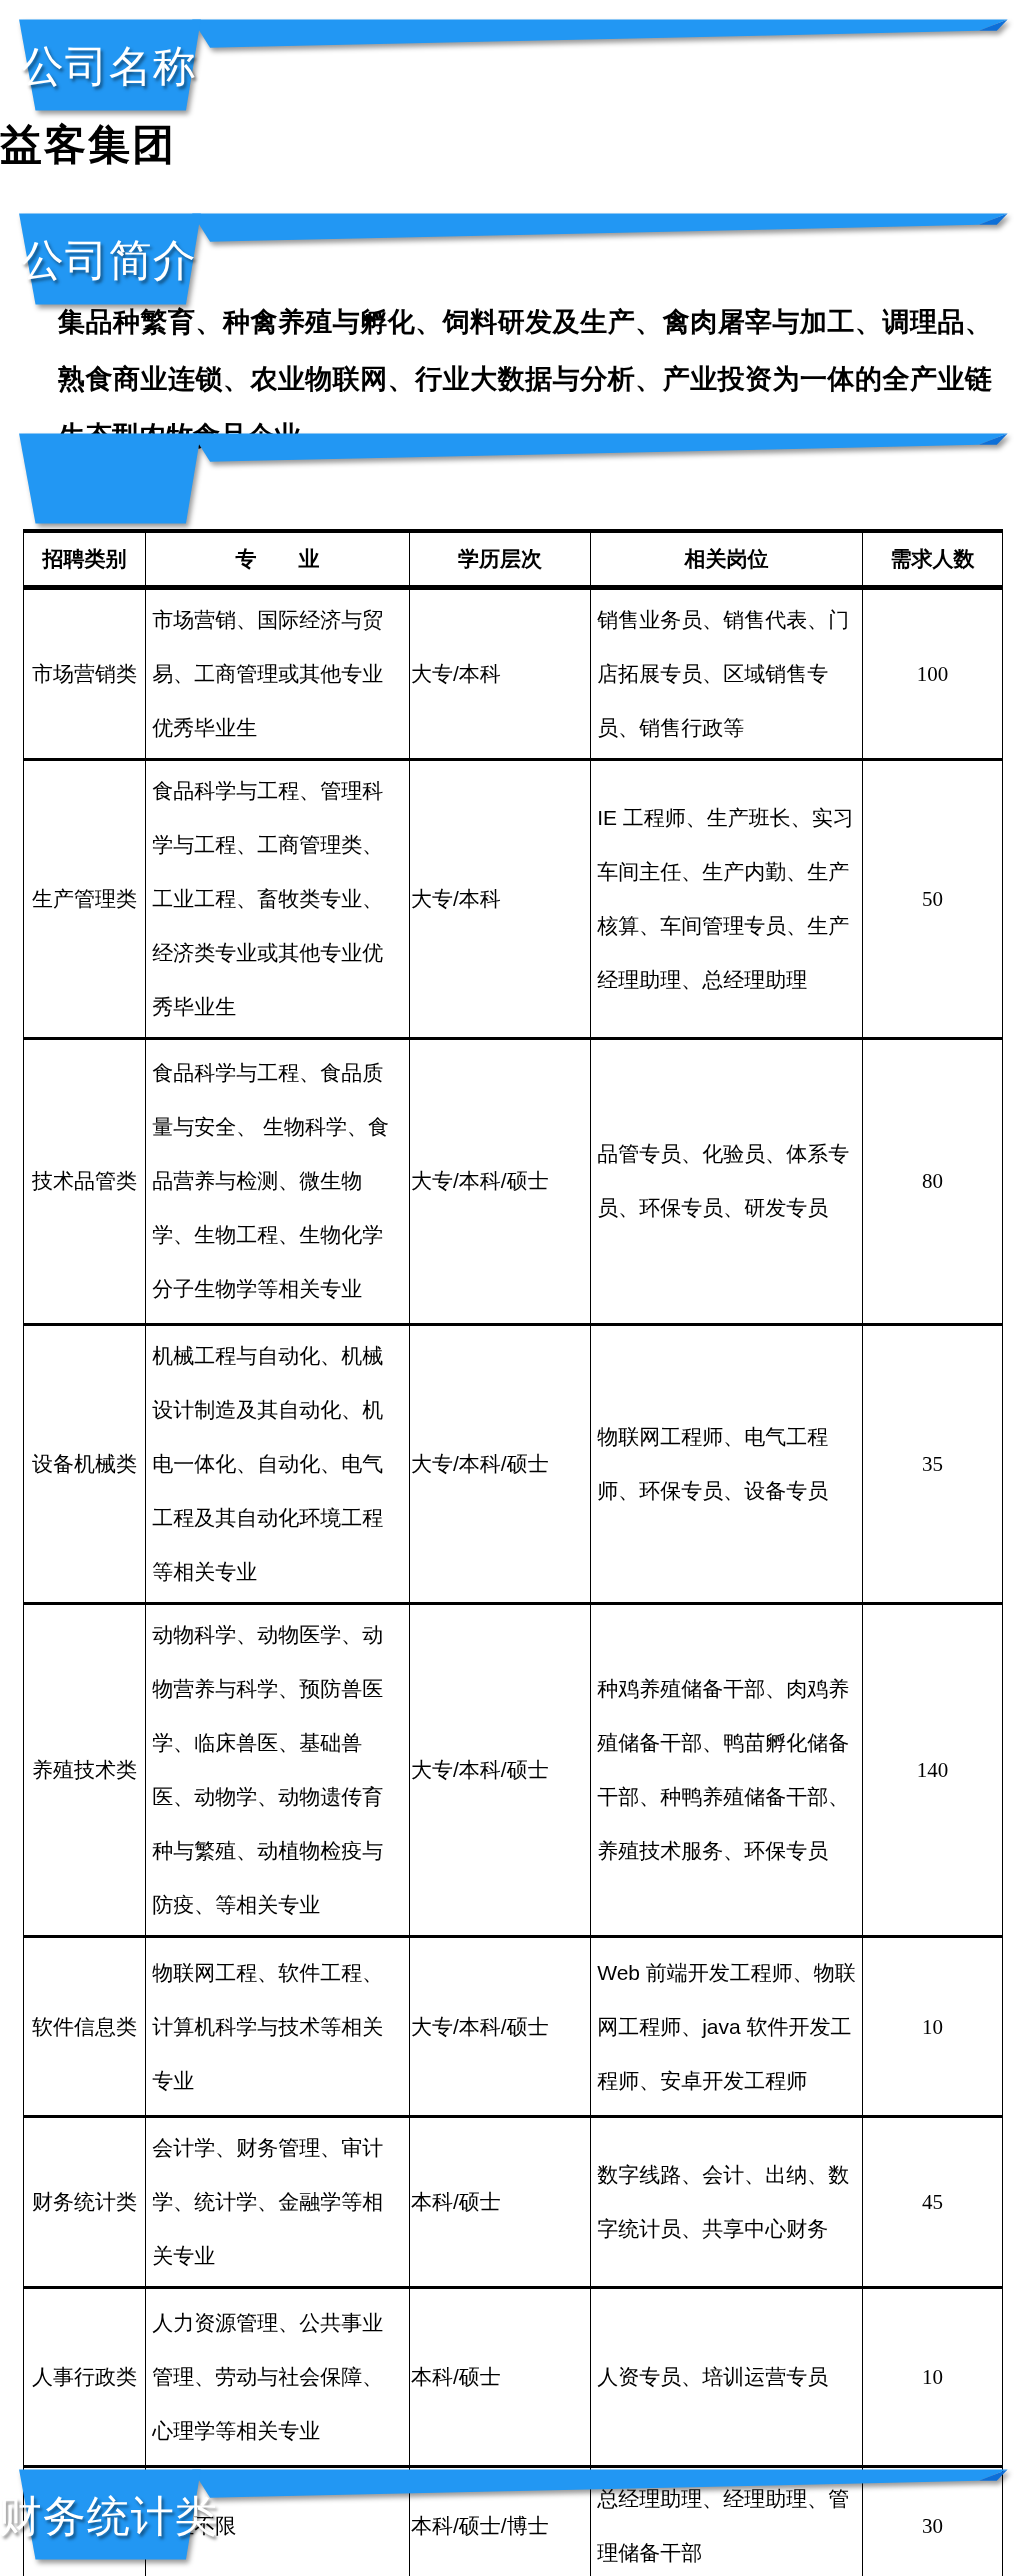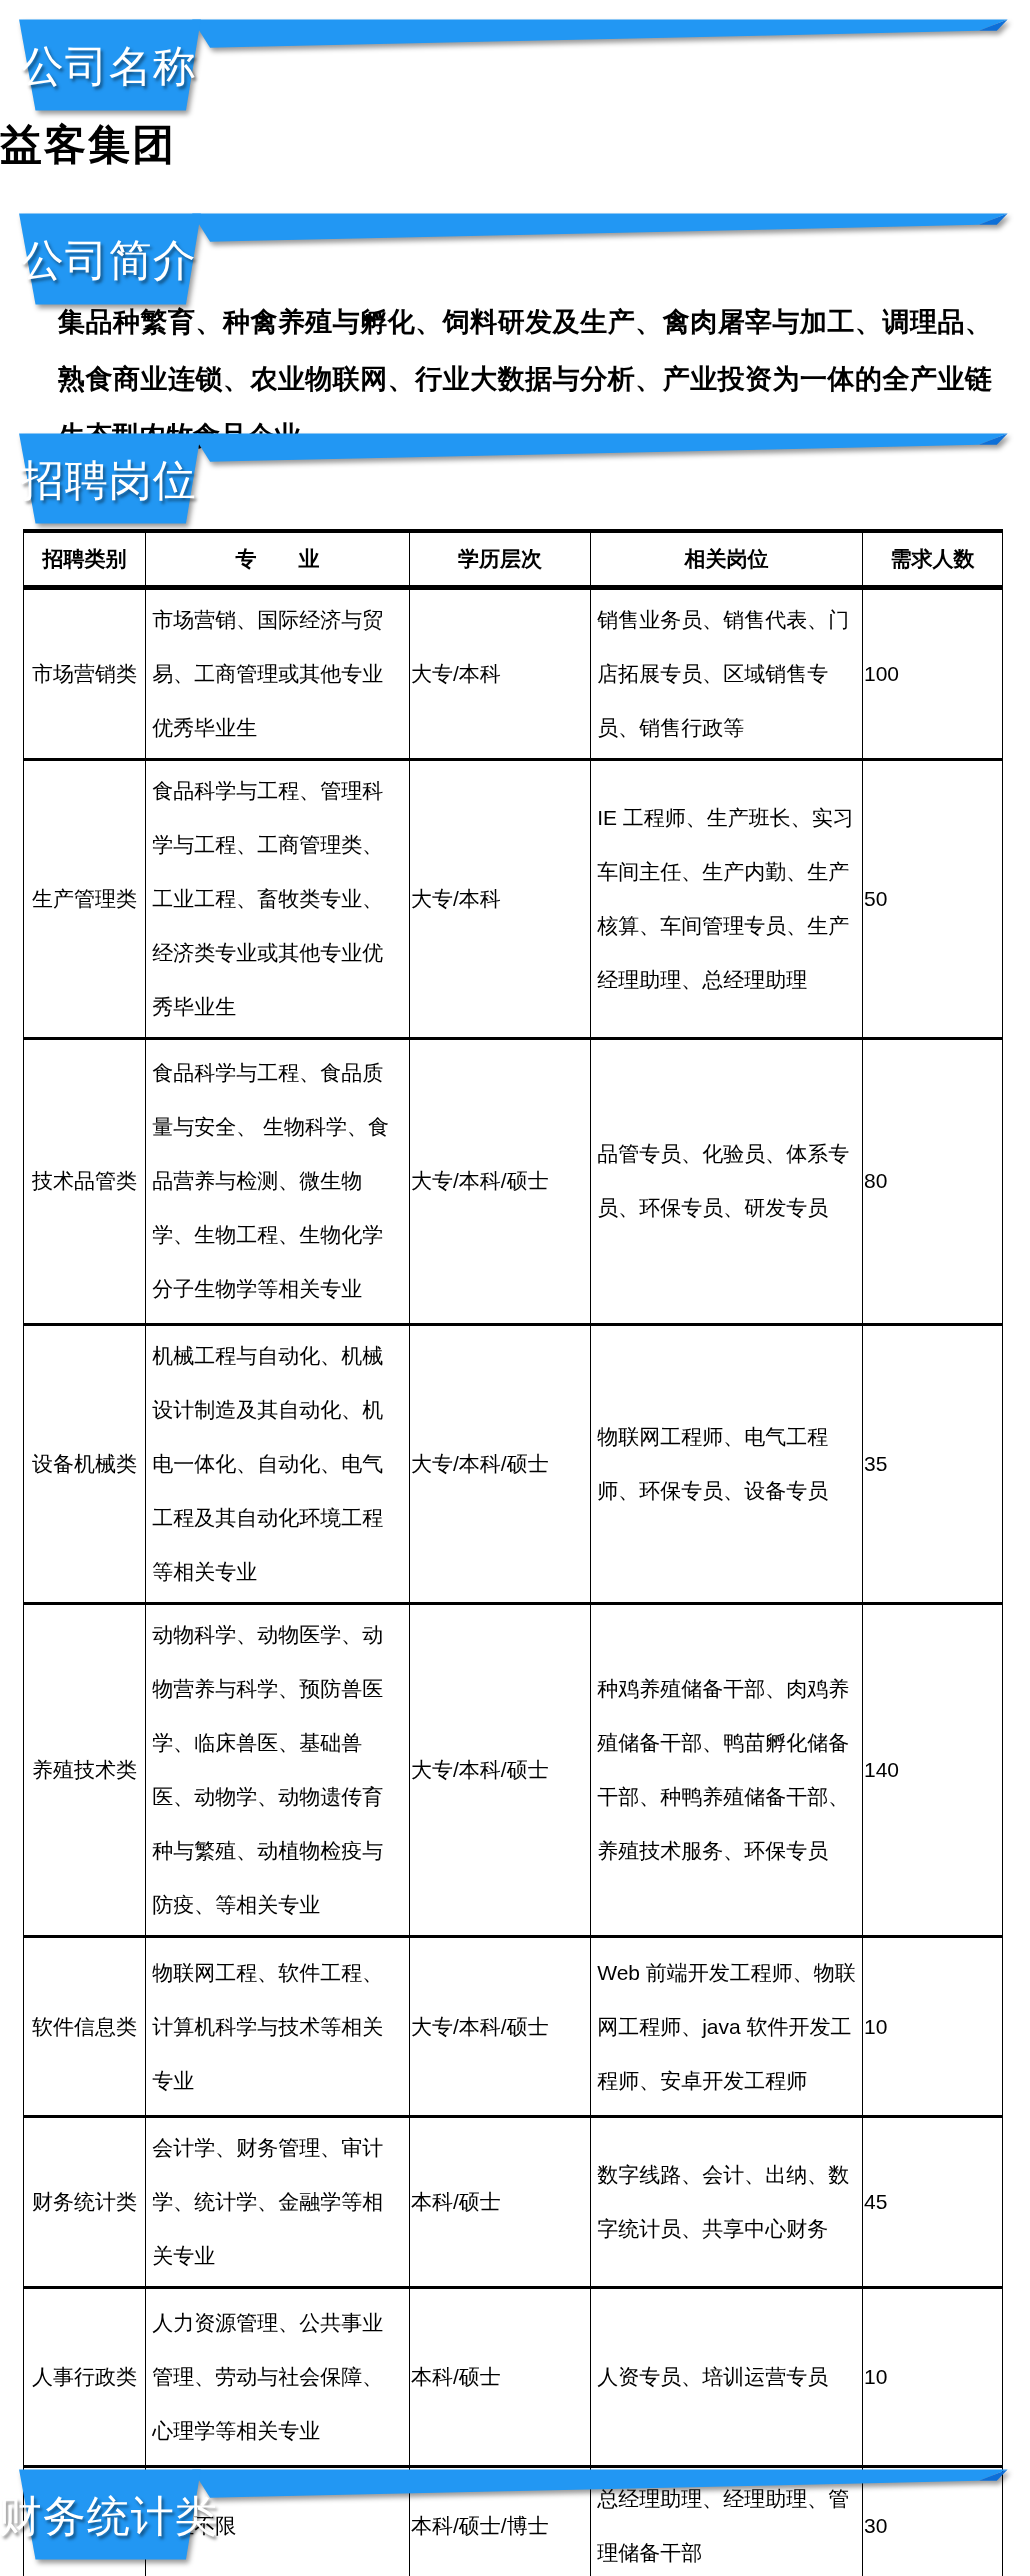--- a/index.html
+++ b/index.html
@@ -23,21 +23,21 @@
   
   .jobs-table-wrap{position:absolute;left:23px;top:529px;width:979px;}
   table.jobs{border-collapse:collapse;table-layout:fixed;width:979px;
       border:1.5px solid #000;border-top:4.6px solid #000;border-bottom:2.6px solid #000;}
   table.jobs td{border-left:1.5px solid #000;border-right:1.5px solid #000;border-bottom:3.6px solid #000;
       font-size:21px;line-height:54px;vertical-align:middle;overflow:hidden;}
   table.jobs thead td{border-bottom:5.2px solid #000;font-weight:bold;text-align:center;line-height:26px;}
   td.cat{text-align:center;}
   td.major,td.jobscell{text-align:left;padding:3.1px 6.2px;}
   td.degree{}
-  td.count{text-align:left;font-family:Liberation Sans, sans-serif;}
+  td.count{text-align:center;font-family:Liberation Serif, serif;}
 </style>
 </head>
 <body>
 
 <div id="page">
 
   <div class="banner" style="top:18px">
     <svg viewBox="0 0 1950 185">
       <g filter="drop-shadow(5px 7px 5px rgba(0,0,0,0.40))">
         <polygon points="355,3 1943,3 1887,25 390,58" fill="#2297f3"></polygon>
@@ -64,21 +64,20 @@
   <div class="para" style="top:294px">集品种繁育、种禽养殖与孵化、饲料研发及生产、禽肉屠宰与加工、调理品、熟食商业连锁、农业物联网、行业大数据与分析、产业投资为一体的全产业链生态型农牧食品企业</div>
 
   <div class="banner" style="top:432px">
     <svg viewBox="0 0 1950 185">
       <g filter="drop-shadow(5px 7px 5px rgba(0,0,0,0.40))">
         <polygon points="355,3 1943,3 1887,25 390,58" fill="#2297f3"></polygon>
         <polygon points="1943,3 1887,25 1922,25" fill="#0d6fd8"></polygon>
         <polygon points="18,3 372,3 343,178 50,178" fill="#2297f3"></polygon>
       </g>
     </svg>
-    <div class="label">招聘岗位</div>
   </div>
 
   <div class="jobs-table-wrap">
     <table class="jobs">
       <colgroup>
         <col style="width:122px">
           <col style="width:264px">
           <col style="width:181px">
           <col style="width:272px">
           <col style="width:140px">

